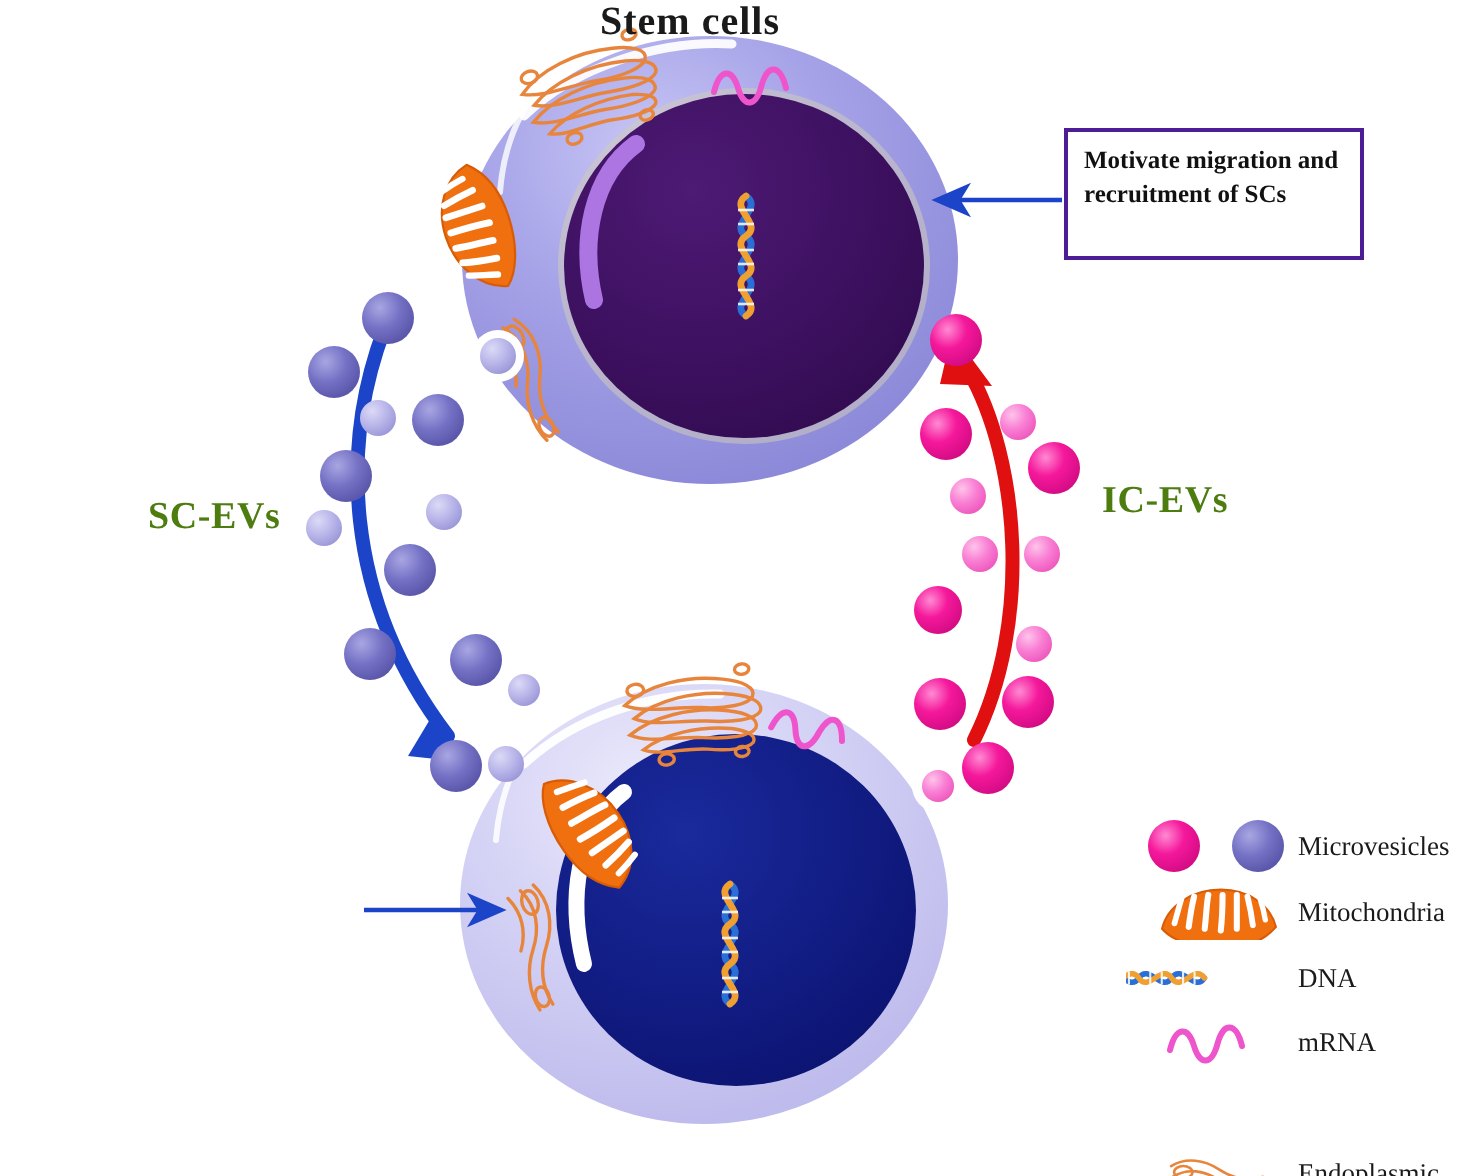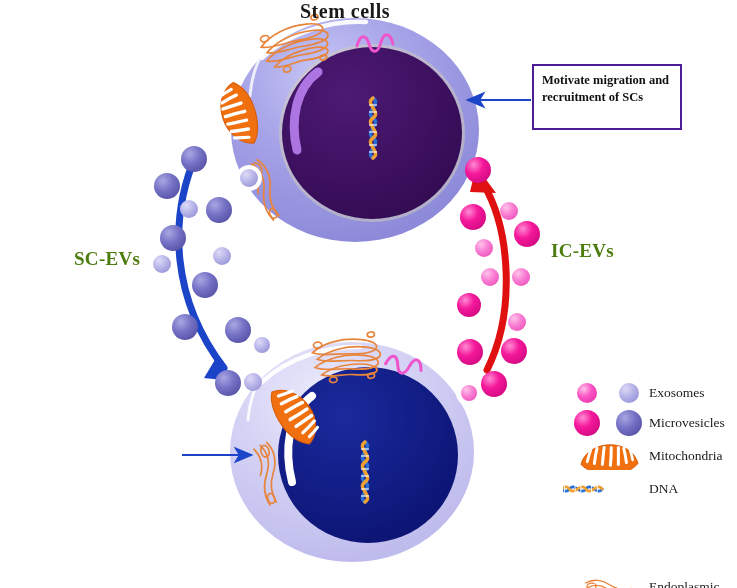--- a/index.html
+++ b/index.html
@@ -246,39 +246,20 @@
 
   <div class="cell-title" id="title-stem">Stem  cells</div>
 
   <div class="ev-label" id="label-scevs">SC-EVs</div>
   <div class="ev-label" id="label-icevs">IC-EVs</div>
 
   <div class="callout" id="box-motivate">Motivate migration and recruitment of SCs</div>
 
   <div class="legend">
 
-    <div class="legend-row" style="top:0px;">
-      <svg class="legend-ico" viewBox="0 0 96 30">
-        <defs>
-          <radialGradient id="lgExK" cx="34%" cy="30%" r="72%">
-            <stop offset="0%" stop-color="#ffc4ea"></stop>
-              <stop offset="55%" stop-color="#fa54c4"></stop>
-            <stop offset="100%" stop-color="#ee3cb2"></stop>
-          </radialGradient>
-          <radialGradient id="lgExP" cx="34%" cy="30%" r="72%">
-            <stop offset="0%" stop-color="#dcdaf6"></stop>
-              <stop offset="55%" stop-color="#b6b3e8"></stop>
-            <stop offset="100%" stop-color="#9d9ada"></stop>
-          </radialGradient>
-        </defs>
-        <circle cx="24" cy="15" r="10" fill="url(#lgExK)"></circle>
-        <circle cx="66" cy="15" r="10" fill="url(#lgExP)"></circle>
-      </svg>
-      <div class="legend-txt">Exosomes</div>
-    </div>
 
     <div class="legend-row" style="top:62px;height:32px;">
       <svg class="legend-ico" viewBox="0 0 96 32">
         <g transform="translate(16,26) scale(0.95)">
           <use href="#mitoGlyph"></use>
         </g>
       </svg>
       <div class="legend-txt">Mitochondria</div>
     </div>
 
@@ -306,20 +287,28 @@
       <svg class="legend-ico" viewBox="0 0 96 30">
         <g transform="translate(18,15) rotate(-90) translate(0,-28)">
           <g transform="scale(0.82)">
             <use href="#dnaGlyph"></use>
           </g>
         </g>
       </svg>
       <div class="legend-txt">DNA</div>
     </div>
 
+    <div class="legend-row" style="top:128px;">
+      <svg class="legend-ico" viewBox="0 0 96 30">
+        <g transform="translate(22,9)">
+          <use href="#mrnaGlyph"></use>
+        </g>
+      </svg>
+      <div class="legend-txt">mRNA</div>
+    </div>
 
 
     <div class="legend-row" style="top:196px;height:40px;">
       <svg class="legend-ico" viewBox="0 0 96 40">
         <g transform="translate(12,10) scale(1.02)">
           <use href="#erGlyph"></use>
         </g>
       </svg>
       <div class="legend-txt">Endoplasmic
 reticulum</div>

